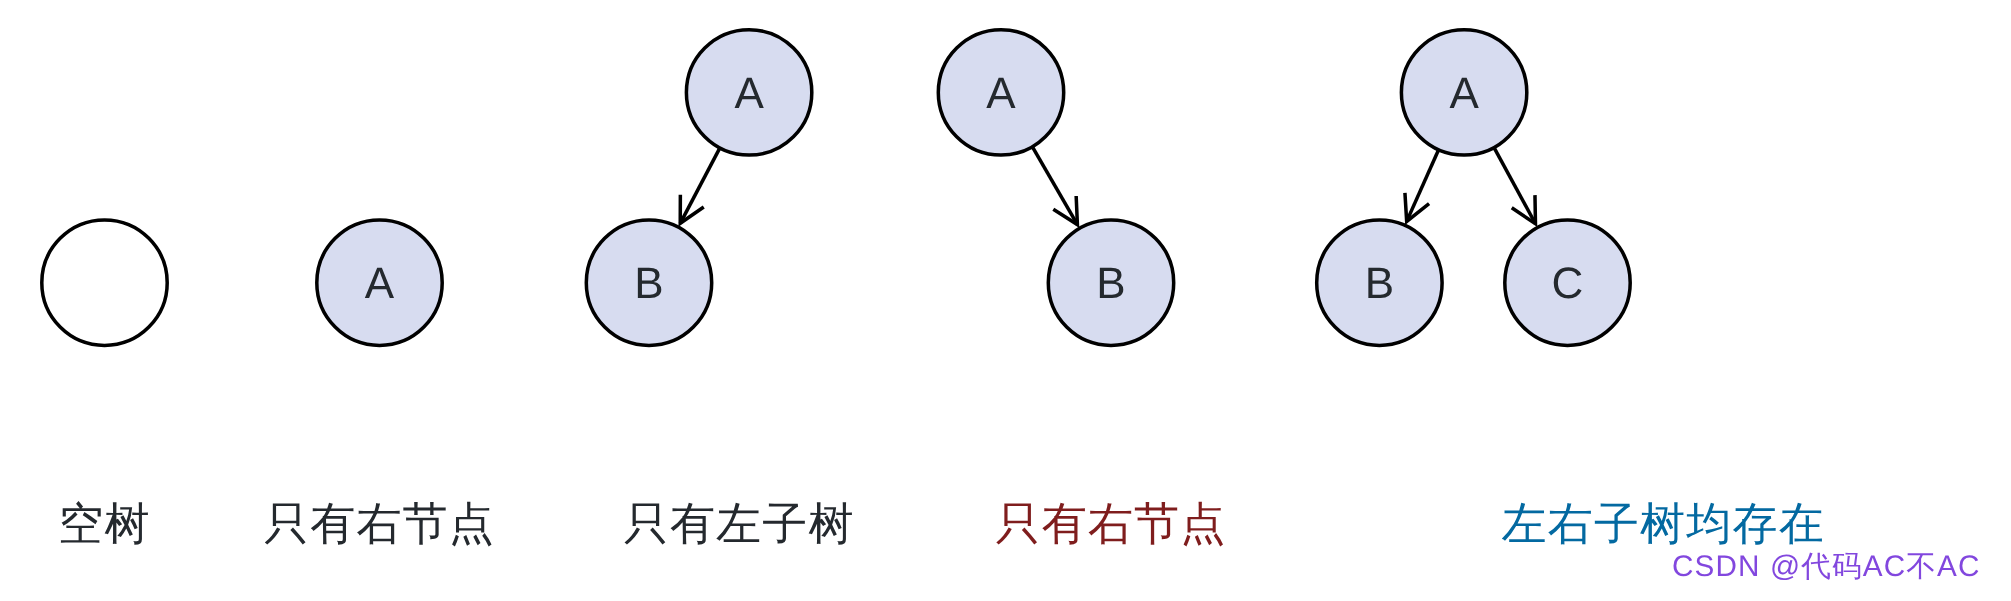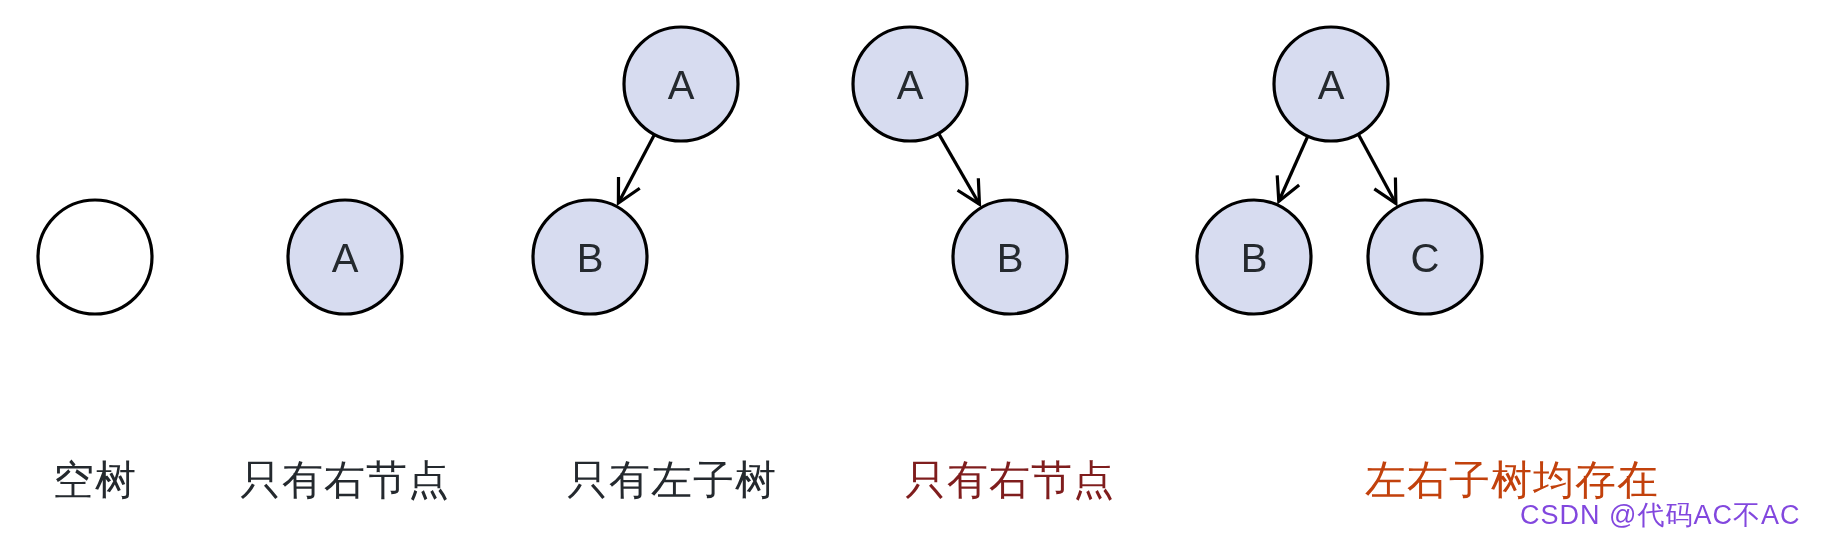--- a/index.html
+++ b/index.html
@@ -44,21 +44,21 @@
   }
   .edge-head {
     stroke: #000000;
     stroke-width: 3.2;
     fill: none;
     stroke-linecap: butt;
     stroke-linejoin: miter;
   }
   .caption {
     position: absolute;
-    font-family: Liberation Sans, sans-serif;
+    font-family: Liberation Mono, monospace;
     font-size: 41px;
     line-height: 1;
     color: #24292e;
     white-space: nowrap;
     transform: translateX(-50%);
     letter-spacing: 1px;
   }
   .watermark {
     position: absolute;
     font-family: "Liberation Sans", "DejaVu Sans", sans-serif;
@@ -130,18 +130,18 @@
           <text class="node-label" x="1425" y="258" fill="#24292e">C</text>
         </g>
       </g>
   </svg>
 
   <div id="captions-layer">
       <div class="caption" style="left: 95px; top: 460px; color: rgb(36, 41, 46);">空树</div>
       <div class="caption" style="left: 345px; top: 460px; color: rgb(36, 41, 46);">只有右节点</div>
       <div class="caption" style="left: 672px; top: 460px; color: rgb(36, 41, 46);">只有左子树</div>
       <div class="caption" style="left: 1010px; top: 460px; color: #7f1d1d;">只有右节点</div>
-      <div class="caption" style="left: 1512px; top: 460px; color: #c2410c;">左右子树均存在</div>
+      <div class="caption" style="left: 1512px; top: 460px; color: #0369a1;">左右子树均存在</div>
     </div>
 
   <div class="watermark" style="left: 1492px; top: 497px; color: #6d28d9; margin-left: 28px;">CSDN @代码AC不AC</div>
 
 </div>
 
 </body></html>

